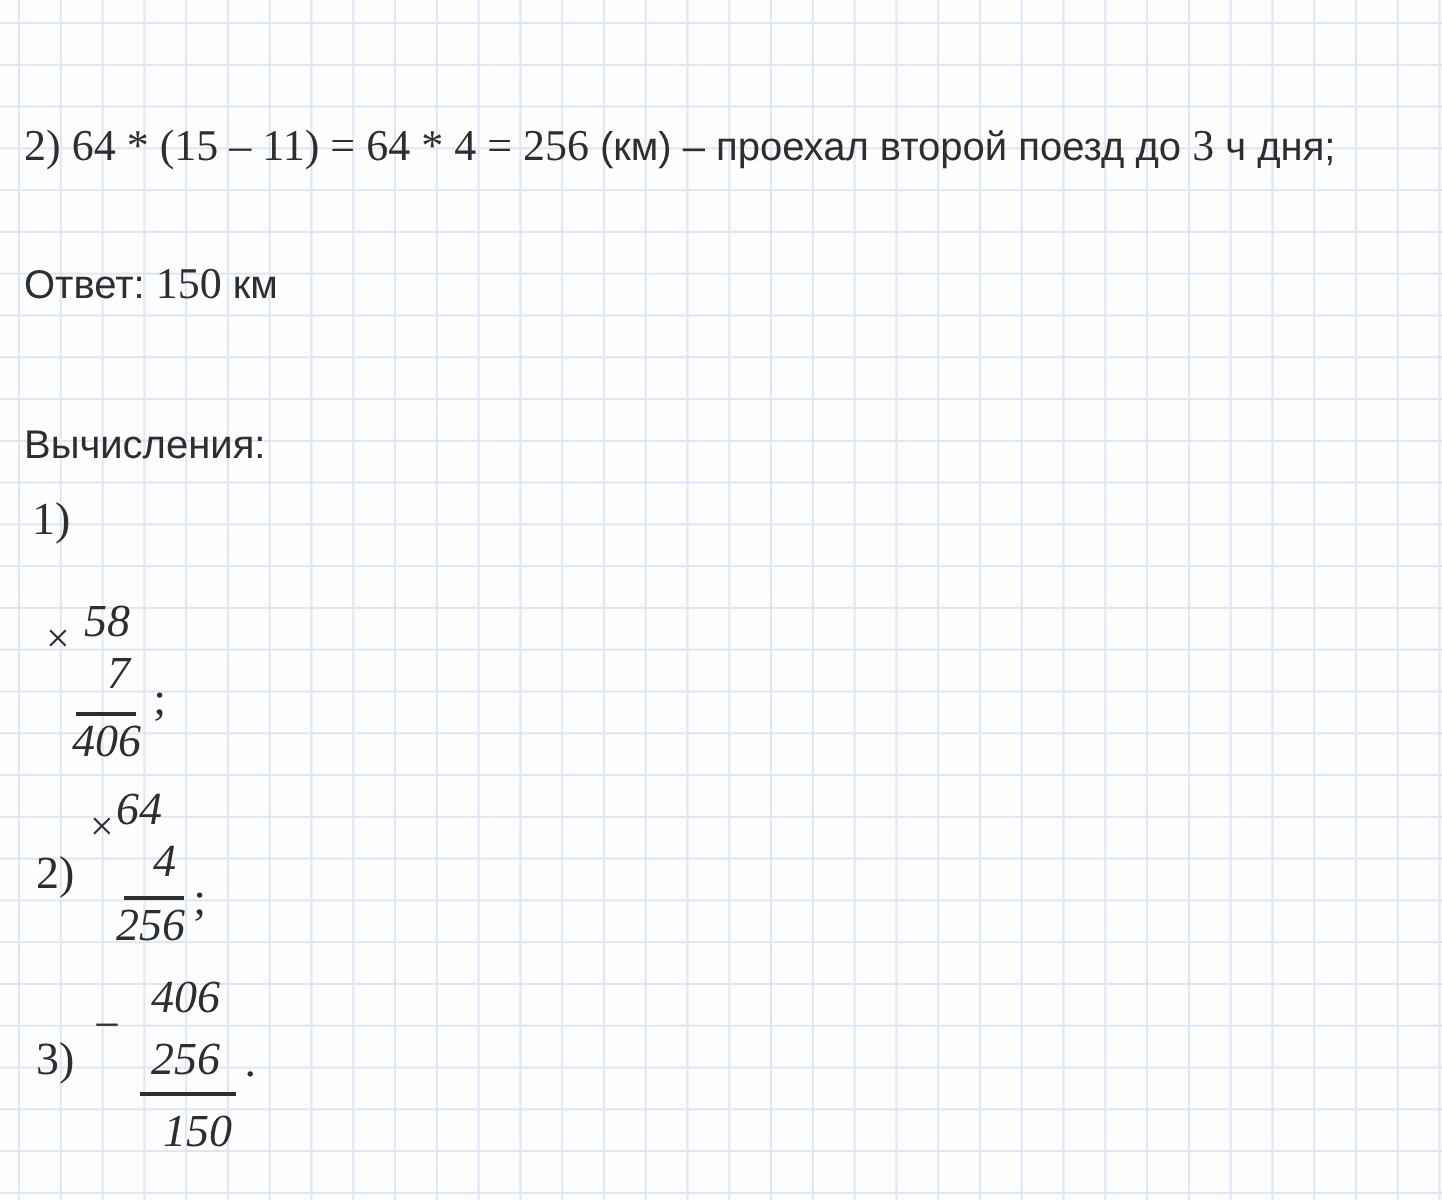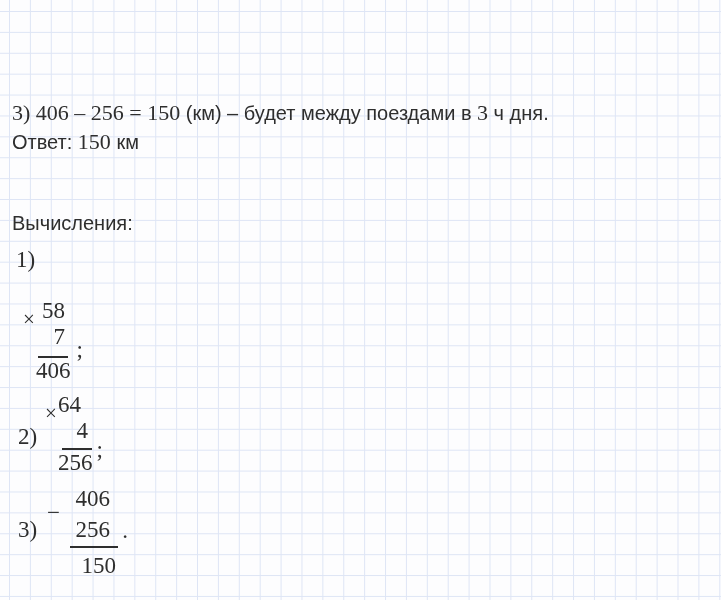--- a/index.html
+++ b/index.html
@@ -38,20 +38,21 @@
   }
   .stack {
     position: absolute;
   }
   .stack .row {
     font-family: "Liberation Serif", serif;
     font-size: 23px;
     line-height: 26px;
     text-align: right;
     color: #2e2e2e;
+    font-style: italic;
   }
   .stack .rule {
     height: 2px;
     background: #2e2e2e;
   }
   .stack .op {
     position: absolute;
     font-family: "Liberation Serif", serif;
     font-size: 21px;
     line-height: 21px;
@@ -64,22 +65,22 @@
     line-height: 26px;
     color: #2e2e2e;
   }
 </style>
 </head>
 <body>
 
 <div id="canvas">
 
 
+  <div class="textline" style="top:60px"><span class="math">2) 64 * (15 – 11) = 64 * 4 = 256 </span><span>(км) – проехал второй поезд до </span><span class="math">3</span><span> ч дня;</span></div>
 
-  <div class="textline" style="top:100px"><span class="math">3) 406 – 256 = 150 </span><span>(км) – будет между поездами в </span><span class="math">3</span><span> ч дня.</span></div>
 
   <div class="textline" style="top:129px"><span>Ответ: </span><span class="math">150</span><span> км</span></div>
 
   <div class="textline" style="top:210px"><span>Вычисления:</span></div>
 
   <span class="calc-label" style="left:16px; top:247px">1)</span>
 
   <div class="stack" style="left:36px; top:298px; width:34px">
     <span class="op" style="left:-13px; top:11px">×</span>
     <div class="row" style="padding-right:5px">58</div>

